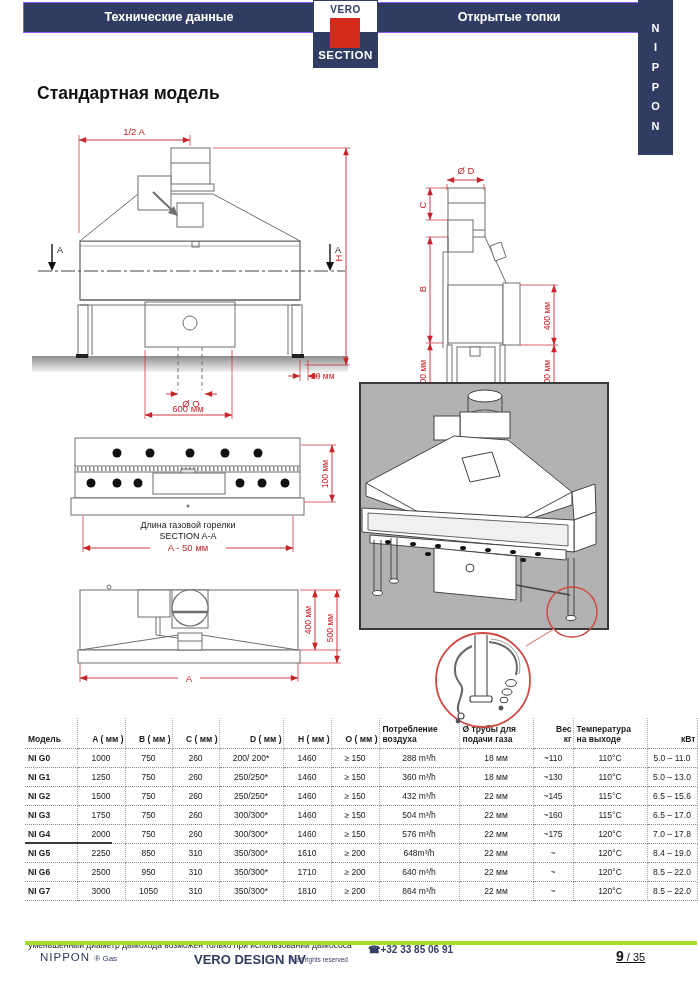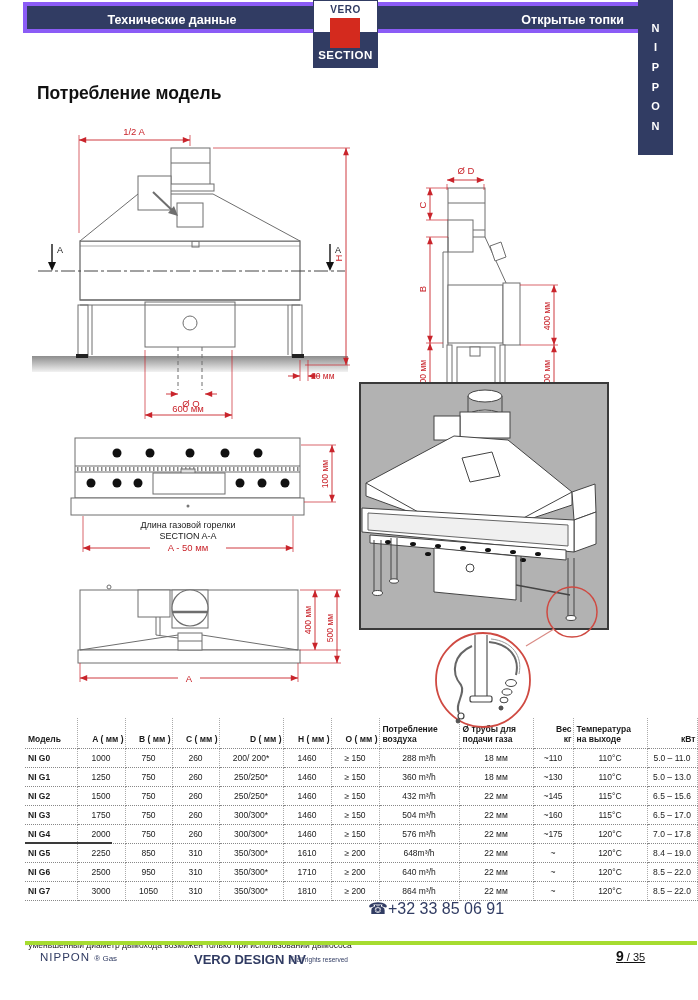--- a/index.html
+++ b/index.html
@@ -2,24 +2,24 @@
 <html><head>
 <meta charset="utf-8">
 <style>
   html,body{margin:0;padding:0;}
   body{
     width:698px;height:1000px;position:relative;background:#ffffff;
     font-family:"Liberation Sans", sans-serif;overflow:hidden;
   }
   .abs{position:absolute;}
   
-  .topbar{left:23px;top:2px;width:650px;height:31px;background:#313c63;border:4px solid #8b5cf6;box-sizing:border-box;}
+  .topbar{left:23px;top:2px;width:650px;height:31px;background:#313c63;border:1px solid #8b5cf6;box-sizing:border-box;}
   .bar-title{position:absolute;top:7px;color:#fff;font-weight:bold;font-size:12.5px;text-align:center;}
   .bar-title.left{left:0;width:290px;}
-  .bar-title.right{left:337px;width:260px;text-align:right;}
+  .bar-title.right{left:355px;width:260px;}
   .nippon-bar{left:638px;top:0;width:35px;height:155px;background:#313c63;display:flex;flex-direction:column;align-items:center;justify-content:center;}
   .nippon-bar span{color:#fff;font-weight:bold;font-size:11px;line-height:1.78;white-space:pre-line;text-align:center;}
   .logo{left:313px;top:0;width:65px;height:68px;}
   .logo .top{position:absolute;left:0;top:0;width:65px;height:33px;background:#fff;border:1px solid #313c63;box-sizing:border-box;}
   .logo .bottom{position:absolute;left:0;top:33px;width:65px;height:35px;background:#313c63;}
   .logo .vero{position:absolute;left:0;top:4px;width:65px;text-align:center;color:#313c63;font-weight:bold;font-size:10px;letter-spacing:.5px;}
   .logo .design{position:absolute;left:0;top:49px;width:65px;text-align:center;color:#fff;font-weight:bold;font-size:11.5px;letter-spacing:.5px;}
   .logo .red-square{position:absolute;left:17px;top:18px;width:30px;height:30px;background:#d42a1e;}
   .page-title{left:37px;top:83px;font-size:17.5px;font-weight:bold;color:#111;}
   
@@ -30,21 +30,21 @@
   table.spec td{height:18px;text-align:center;border-right:1px dotted #aaa;border-bottom:1px dotted #888;padding:0 1px;overflow:hidden;}
   table.spec td.model{font-weight:bold;text-align:left;padding-left:3px;}
   .g4-line{left:25px;top:842px;width:87px;height:2px;background:#3a3a3a;z-index:2;}
   .footnote{left:25px;top:920px;font-size:8.5px;color:#222;margin-top:20px;}
   
   .green-line{left:25px;top:941px;width:672px;height:4px;background:#a6dc30;}
   .f-brand{left:40px;top:951px;font-size:11.5px;color:#313c63;letter-spacing:1px;}
   .f-brand .sfx{font-size:8px;letter-spacing:0;}
   .f-company{left:170px;top:952px;font-size:13px;font-weight:bold;color:#313c63;margin-left:24px;}
   .f-rights{left:290px;top:956px;font-size:6.5px;color:#313c63;}
-  .f-phone{left:368px;top:899px;font-size:16px;font-weight:normal;color:#313c63;}
+  .f-phone{left:368px;top:944px;font-size:10px;font-weight:bold;color:#313c63;}
   .f-page{left:616px;top:948px;font-size:11px;color:#111;text-decoration:underline;}
   .f-page b{font-size:14px;}
   
   .draw{position:absolute;}
   svg text{font-family:"Liberation Sans", sans-serif;}
   .dimtxt{fill:#c9242b;font-size:9.5px;}
   .dimtxt-s{fill:#c9242b;font-size:8.5px;}
   .blktxt{fill:#1a1a1a;font-size:9px;}
 </style>
 </head>
@@ -63,21 +63,21 @@
 N</span>
 </div>
 <div class="abs logo">
   <div class="top"></div>
   <div class="bottom"></div>
   <div class="vero">VERO</div>
   <div class="red-square"></div>
   <div class="design">SECTION</div>
 </div>
 
-<div class="abs page-title">Потребление модель</div>
+<div class="abs page-title">Стандартная модель</div>
 
 <div class="draw" style="left:30px;top:118px;width:330px;height:305px;">
 <svg width="330" height="305" viewBox="0 0 330 305">
   <defs>
     <marker id="ra" viewBox="0 0 10 10" refX="10" refY="5" markerWidth="10" markerHeight="8" orient="auto-start-reverse">
       <path d="M0,1 L10,5 L0,9 z" fill="#c9242b"></path>
     </marker>
     <linearGradient id="ground" x1="0" y1="0" x2="0" y2="1">
       <stop offset="0" stop-color="#8d8d8d"></stop>
           <stop offset="1" stop-color="#f2f2f2"></stop>

